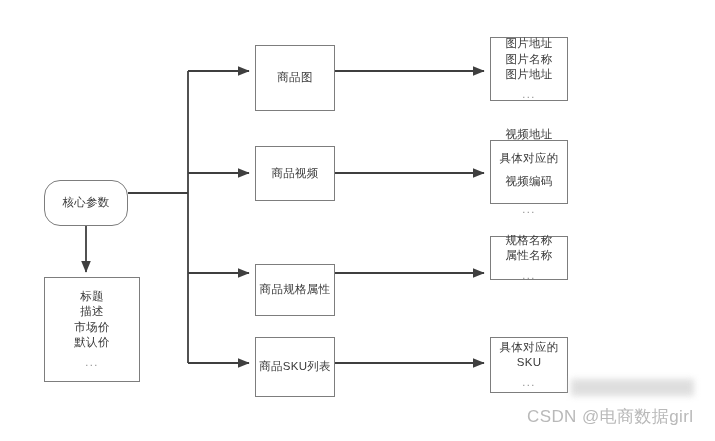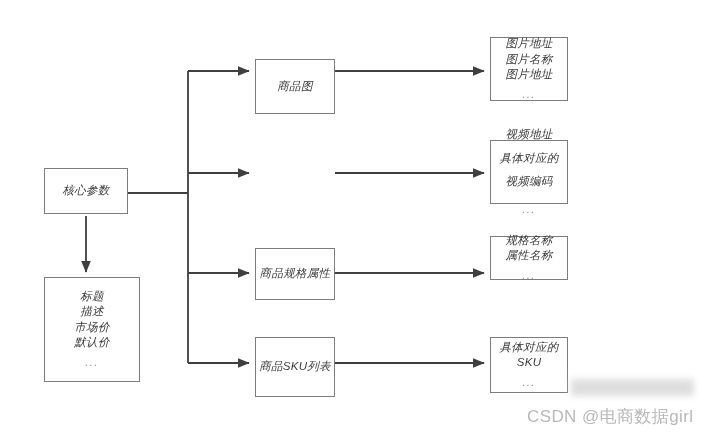--- a/index.html
+++ b/index.html
@@ -32,37 +32,36 @@
     border: 1.6px solid #7d7d7d;
     display: flex;
     flex-direction: column;
     justify-content: center;
     color: #3a3a3a;
     font-size: 11.5px;
     line-height: 15.5px;
     text-align: center;
     letter-spacing: 0.3px;
     z-index: 2;
-    font-style: italic;
   }
   .node .line { display: block; white-space: nowrap; }
   .node .ellipsis {
     display: block;
     font-size: 11px;
     color: #8f8f8f;
     letter-spacing: 1.5px;
     margin-top: 4px;
   }
   
-  #node-core      { left: 44px;  top: 168px; width: 84px;  height: 46px; }
+  #node-core      { left: 44px;  top: 180px; width: 84px;  height: 46px; border-radius: 16px; }
   #node-basic     { left: 44px;  top: 277px; width: 96px;  height: 105px; }
   
-  #node-image     { left: 255px; top: 59px;  width: 80px;  height: 55px; }
+  #node-image     { left: 255px; top: 45px;  width: 80px;  height: 66px; }
   #node-video     { left: 255px; top: 146px; width: 80px;  height: 55px; }
-  #node-spec      { left: 255px; top: 248px; width: 80px;  height: 52px; }
+  #node-spec      { left: 255px; top: 264px; width: 80px;  height: 52px; }
   #node-sku       { left: 255px; top: 337px; width: 80px;  height: 60px; }
   
   #node-image-fields { left: 490px; top: 37px;  width: 78px; height: 64px; }
   #node-video-fields { left: 490px; top: 140px; width: 78px; height: 64px; gap: 8px; }
   #node-spec-fields  { left: 490px; top: 236px; width: 78px; height: 44px; }
   #node-sku-fields   { left: 490px; top: 337px; width: 78px; height: 56px; }
 
   .watermark {
     position: absolute;
     left: 527px;
@@ -123,20 +122,23 @@
     <span class="line">描述</span>
     <span class="line">市场价</span>
     <span class="line">默认价</span>
     <span class="ellipsis">...</span>
   </div>
 
   <div class="node" id="node-image">
     <span class="line">商品图</span>
   </div>
 
+  <div class="node" id="node-video">
+    <span class="line">商品视频</span>
+  </div>
 
   <div class="node" id="node-spec">
     <span class="line">商品规格属性</span>
   </div>
 
   <div class="node" id="node-sku">
     <span class="line">商品SKU列表</span>
   </div>
 
   <div class="node" id="node-image-fields">

